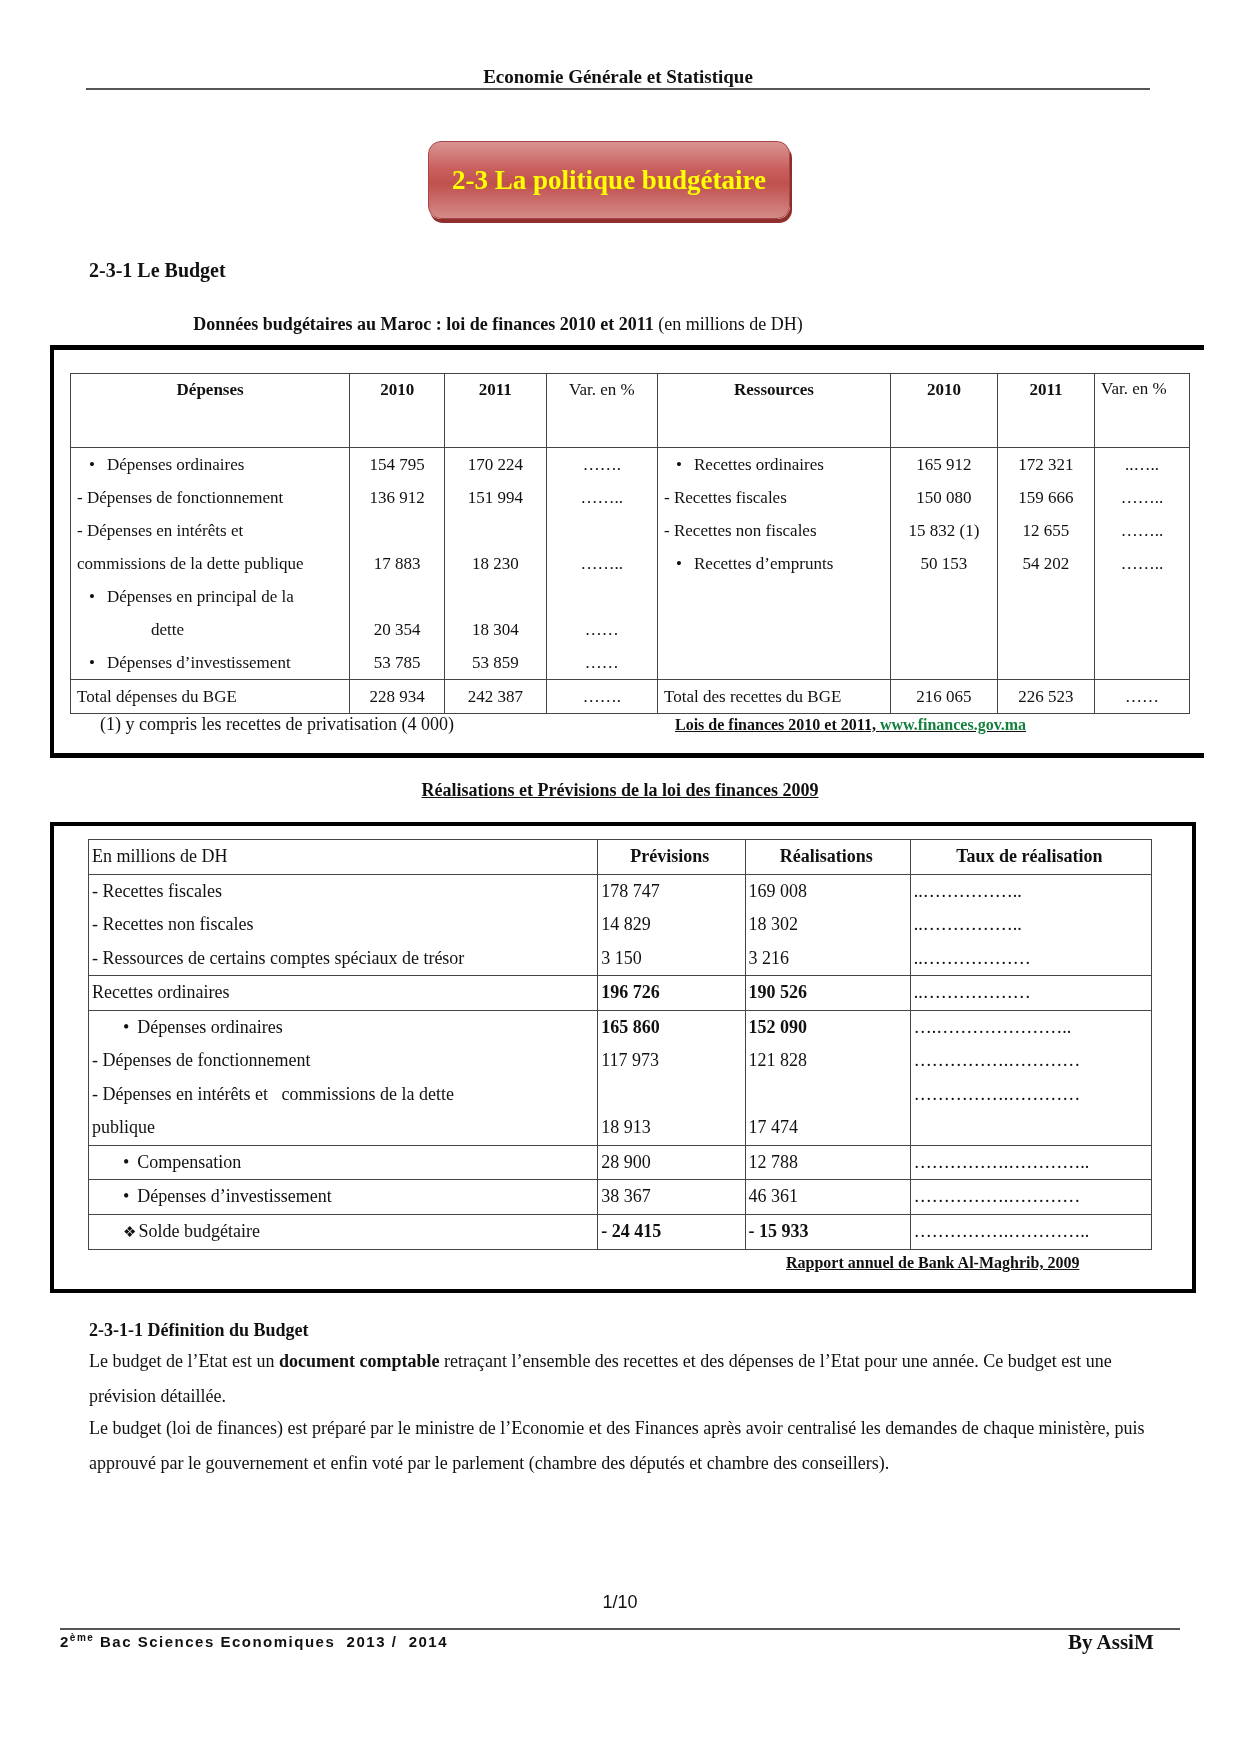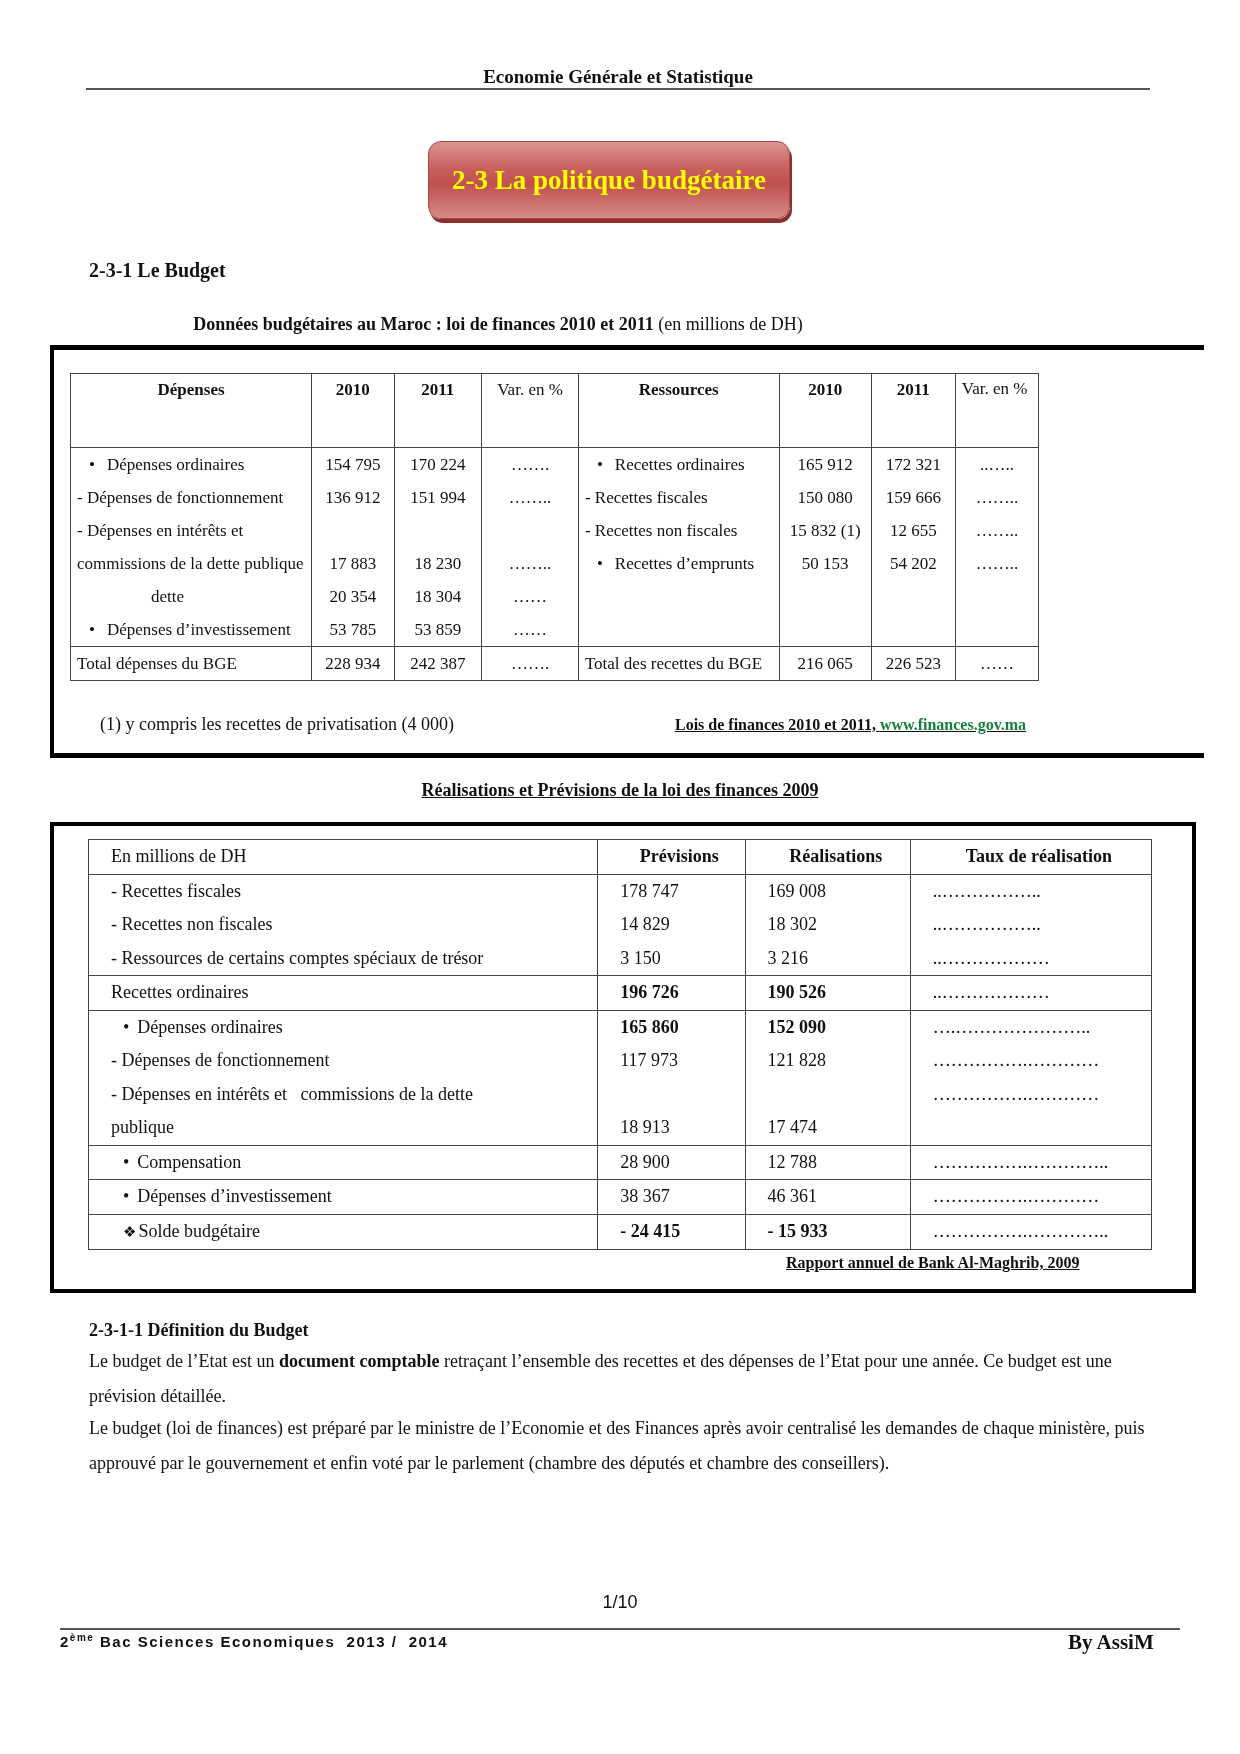--- a/index.html
+++ b/index.html
@@ -20,37 +20,37 @@
   .caption1 { left: 0; width: 996px; top: 314px; text-align: center; font-size: 18px; }
   .caption1 b { font-weight: bold; }
 
   .box1 { left: 50px; top: 345px; width: 1150px; height: 403px;
           border-top: 5px solid #000; border-bottom: 5px solid #000; border-left: 4px solid #000; }
   .box2 { left: 50px; top: 822px; width: 1138px; height: 463px; border: 4px solid #000; }
 
   table { border-collapse: collapse; font-size: 17px; }
   td, th { border-left: 1.5px solid #444; border-right: 1.5px solid #444; padding: 0 6px; vertical-align: top; }
 
-  .t1 { position: absolute; left: 70px; top: 373px; width: 969px; border: 1.5px solid #444; }
+  .t1 { position: absolute; left: 70px; top: 373px; width: 1120px; border: 1.5px solid #444; }
   .t1 th { height: 67px; font-weight: bold; padding-top: 6px; border-bottom: 1.5px solid #444; }
   .t1 th.norm { font-weight: normal; text-align: left; }
   .t1 td { height: 33px; line-height: 33px; }
   .t1 tr.total td { border-top: 1.5px solid #444; }
   .t1 .num { text-align: center; }
   .t1 .ind { padding-left: 60px; }
   .t1 .bullet::before { content: "\2022"; margin: 0 12px 0 12px; }
 
   .foot1 { left: 100px; top: 714px; font-size: 18px; }
   .src1 { left: 675px; top: 716px; font-size: 16px; font-weight: bold; text-decoration: underline; }
   .src1 a { color: #15803d; }
 
   .caption2 { left: 0; width: 1240px; top: 780px; text-align: center; font-size: 18px; font-weight: bold; text-decoration: underline; }
 
   .t2 { position: absolute; left: 88px; top: 839px; width: 1064px; border: 1.5px solid #444; }
-  .t2 td { height: 33.5px; line-height: 33.5px; font-size: 18px; padding-left: 22px; }
+  .t2 td { height: 33.5px; line-height: 33.5px; font-size: 18px; padding-left: 3px; }
   .t2 tr.hd td { font-weight: bold; text-align: center; border-bottom: 1.5px solid #444; }
   .t2 tr.hd td:first-child { font-weight: normal; text-align: left; }
   .t2 tr.sep td { border-top: 1.5px solid #444; }
   .t2 .b { font-weight: bold; }
   .t2 .ind { padding-left: 34px; }
   .t2 .bullet::before { content: "\2022"; margin-right: 8px; }
   .t2 .diamond::before { content: "\2756"; margin-right: 2px; font-size: 15px; }
 
   .src2 { left: 786px; top: 1254px; font-size: 16px; font-weight: bold; text-decoration: underline; }
 
@@ -137,20 +137,30 @@
     <td>commissions de la dette publique</td>
     <td class="num">17 883</td>
     <td class="num">18 230</td>
     <td class="num">……..</td>
     <td class="bullet">Recettes d’emprunts</td>
     <td class="num">50 153</td>
     <td class="num">54 202</td>
     <td class="num">……..</td>
   </tr>
   <tr>
+    <td class="bullet">Dépenses en principal de la</td>
+    <td class="num"></td>
+    <td class="num"></td>
+    <td class="num"></td>
+    <td></td>
+    <td class="num"></td>
+    <td class="num"></td>
+    <td class="num"></td>
+  </tr>
+  <tr>
     <td class="ind" style="padding-left:80px">dette</td>
     <td class="num">20 354</td>
     <td class="num">18 304</td>
     <td class="num">……</td>
     <td></td>
     <td class="num"></td>
     <td class="num"></td>
     <td class="num"></td>
   </tr>
   <tr>

